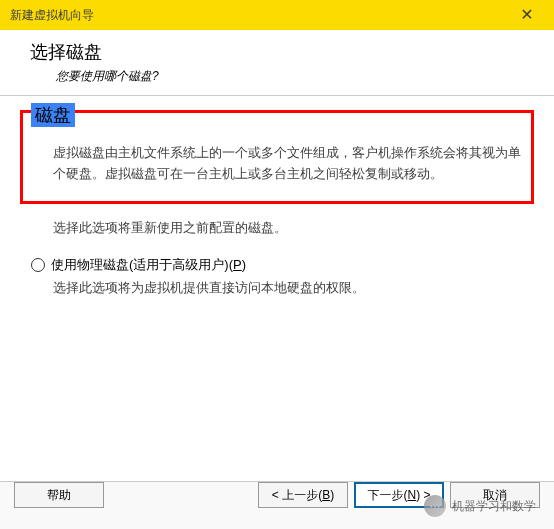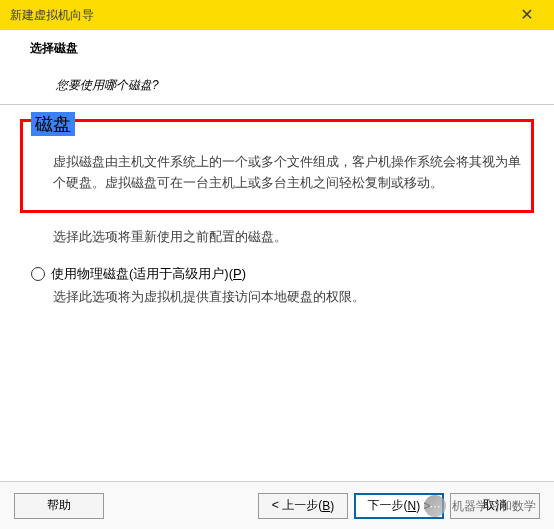--- a/index.html
+++ b/index.html
@@ -29,23 +29,23 @@
     text-align: center;
     line-height: 30px;
     font-family: Arial, sans-serif;
     font-weight: normal;
   }
   .header {
     padding: 10px 0 10px 30px;
     border-bottom: 1px solid #ccc;
   }
   .header-title {
-    font-weight: bold;
-    font-size: 12px;
-    margin-bottom: 20px;
+    font-weight: normal;
+    font-size: 18px;
+    margin-bottom: 4px;
   }
   .header-sub {
     font-size: 12px;
     padding-left: 26px;
     font-style: italic;
   }
   .content {
     padding: 14px 20px 0 20px;
     position: relative;
   }
@@ -100,21 +100,20 @@
     line-height: 1.6;
   }
   .footer {
     position: absolute;
     bottom: 0;
     left: 0;
     right: 0;
     height: 48px;
     border-top: 1px solid #ccc;
     display: flex;
-    align-items: center;
     padding: 0 14px;
     gap: 6px;
     background: #f9f9f9;
   }
   .footer .spacer { flex: 1; }
   .btn {
     min-width: 90px;
     height: 26px;
     border: 1px solid #999;
     background: #f5f5f5;

